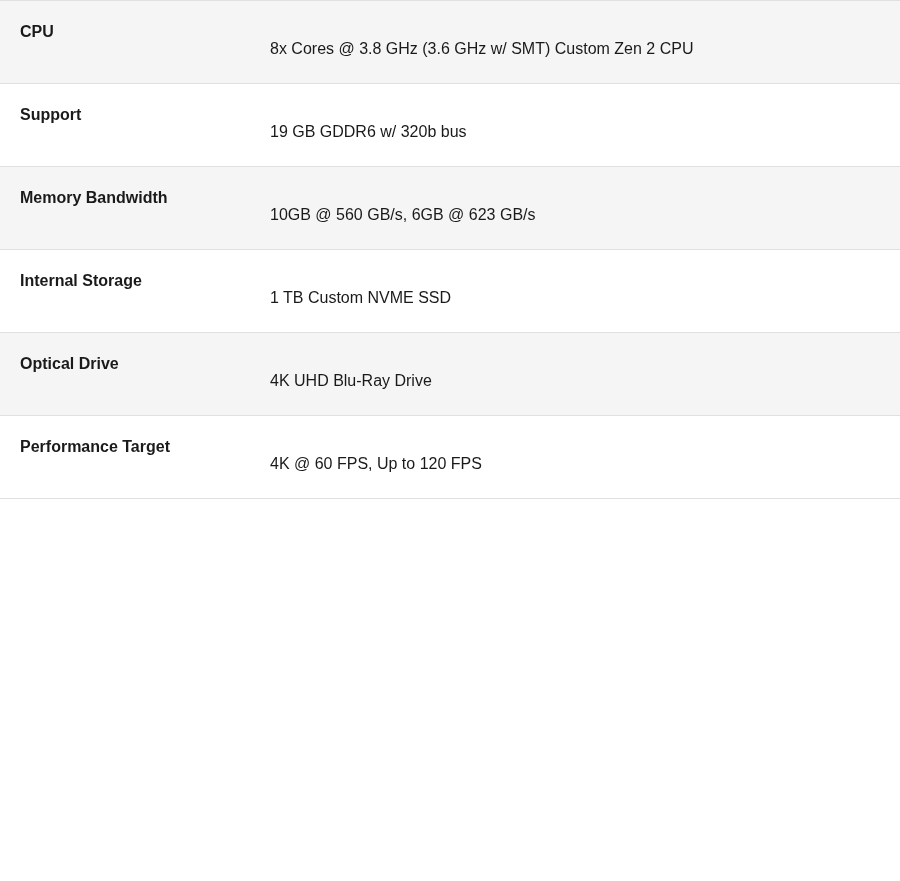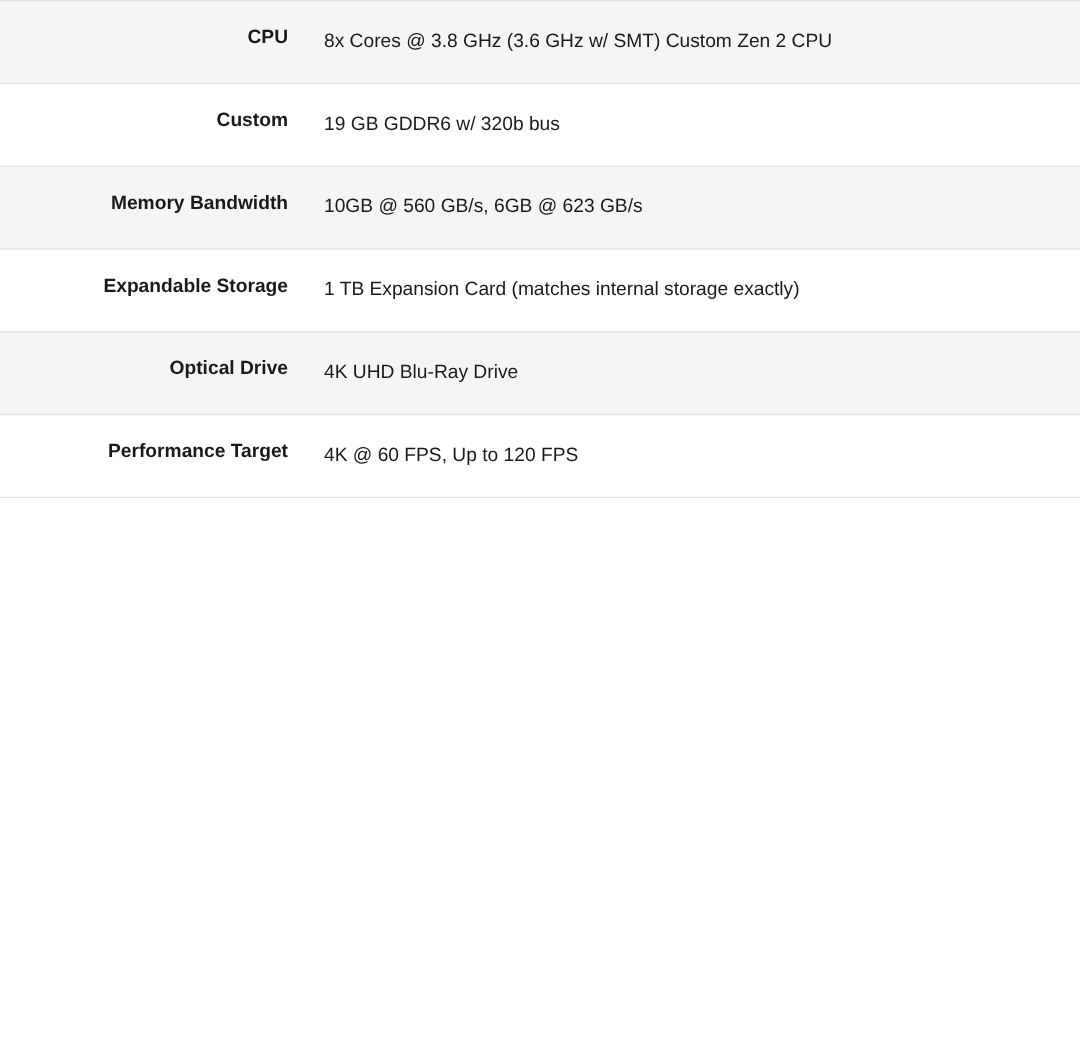--- a/index.html
+++ b/index.html
@@ -39,51 +39,50 @@
     }
 
     .spec-label {
       font-weight: 700;
       width: 260px;
       min-width: 200px;
       padding: 22px 20px 22px 20px;
       vertical-align: top;
       font-size: 16px;
       color: #1a1a1a;
-      text-align: right;
     }
 
     .spec-value {
-      padding: 22px 20px 22px 10px;
+      padding: 36px 20px 22px 10px;
       vertical-align: top;
       font-size: 16px;
       color: #1a1a1a;
       line-height: 1.5;
     }
   </style>
 </head>
 <body>
 
 <table class="specs-table">
   <tbody id="specs-body">
   <tr>
         <td class="spec-label">CPU</td>
         <td class="spec-value">8x Cores @ 3.8 GHz (3.6 GHz w/ SMT) Custom Zen 2 CPU</td>
       </tr>
       <tr>
-        <td class="spec-label">Custom</td>
+        <td class="spec-label">Support</td>
         <td class="spec-value">19 GB GDDR6 w/ 320b bus</td>
       </tr>
       <tr>
         <td class="spec-label">Memory Bandwidth</td>
         <td class="spec-value">10GB @ 560 GB/s, 6GB @ 623 GB/s</td>
       </tr>
       <tr>
-        <td class="spec-label">Expandable Storage</td>
-        <td class="spec-value">1 TB Expansion Card (matches internal storage exactly)</td>
+        <td class="spec-label">Internal Storage</td>
+        <td class="spec-value">1 TB Custom NVME SSD</td>
       </tr>
       <tr>
         <td class="spec-label">Optical Drive</td>
         <td class="spec-value">4K UHD Blu-Ray Drive</td>
       </tr>
       <tr>
         <td class="spec-label">Performance Target</td>
         <td class="spec-value">4K @ 60 FPS, Up to 120 FPS</td>
       </tr>
     </tbody>

